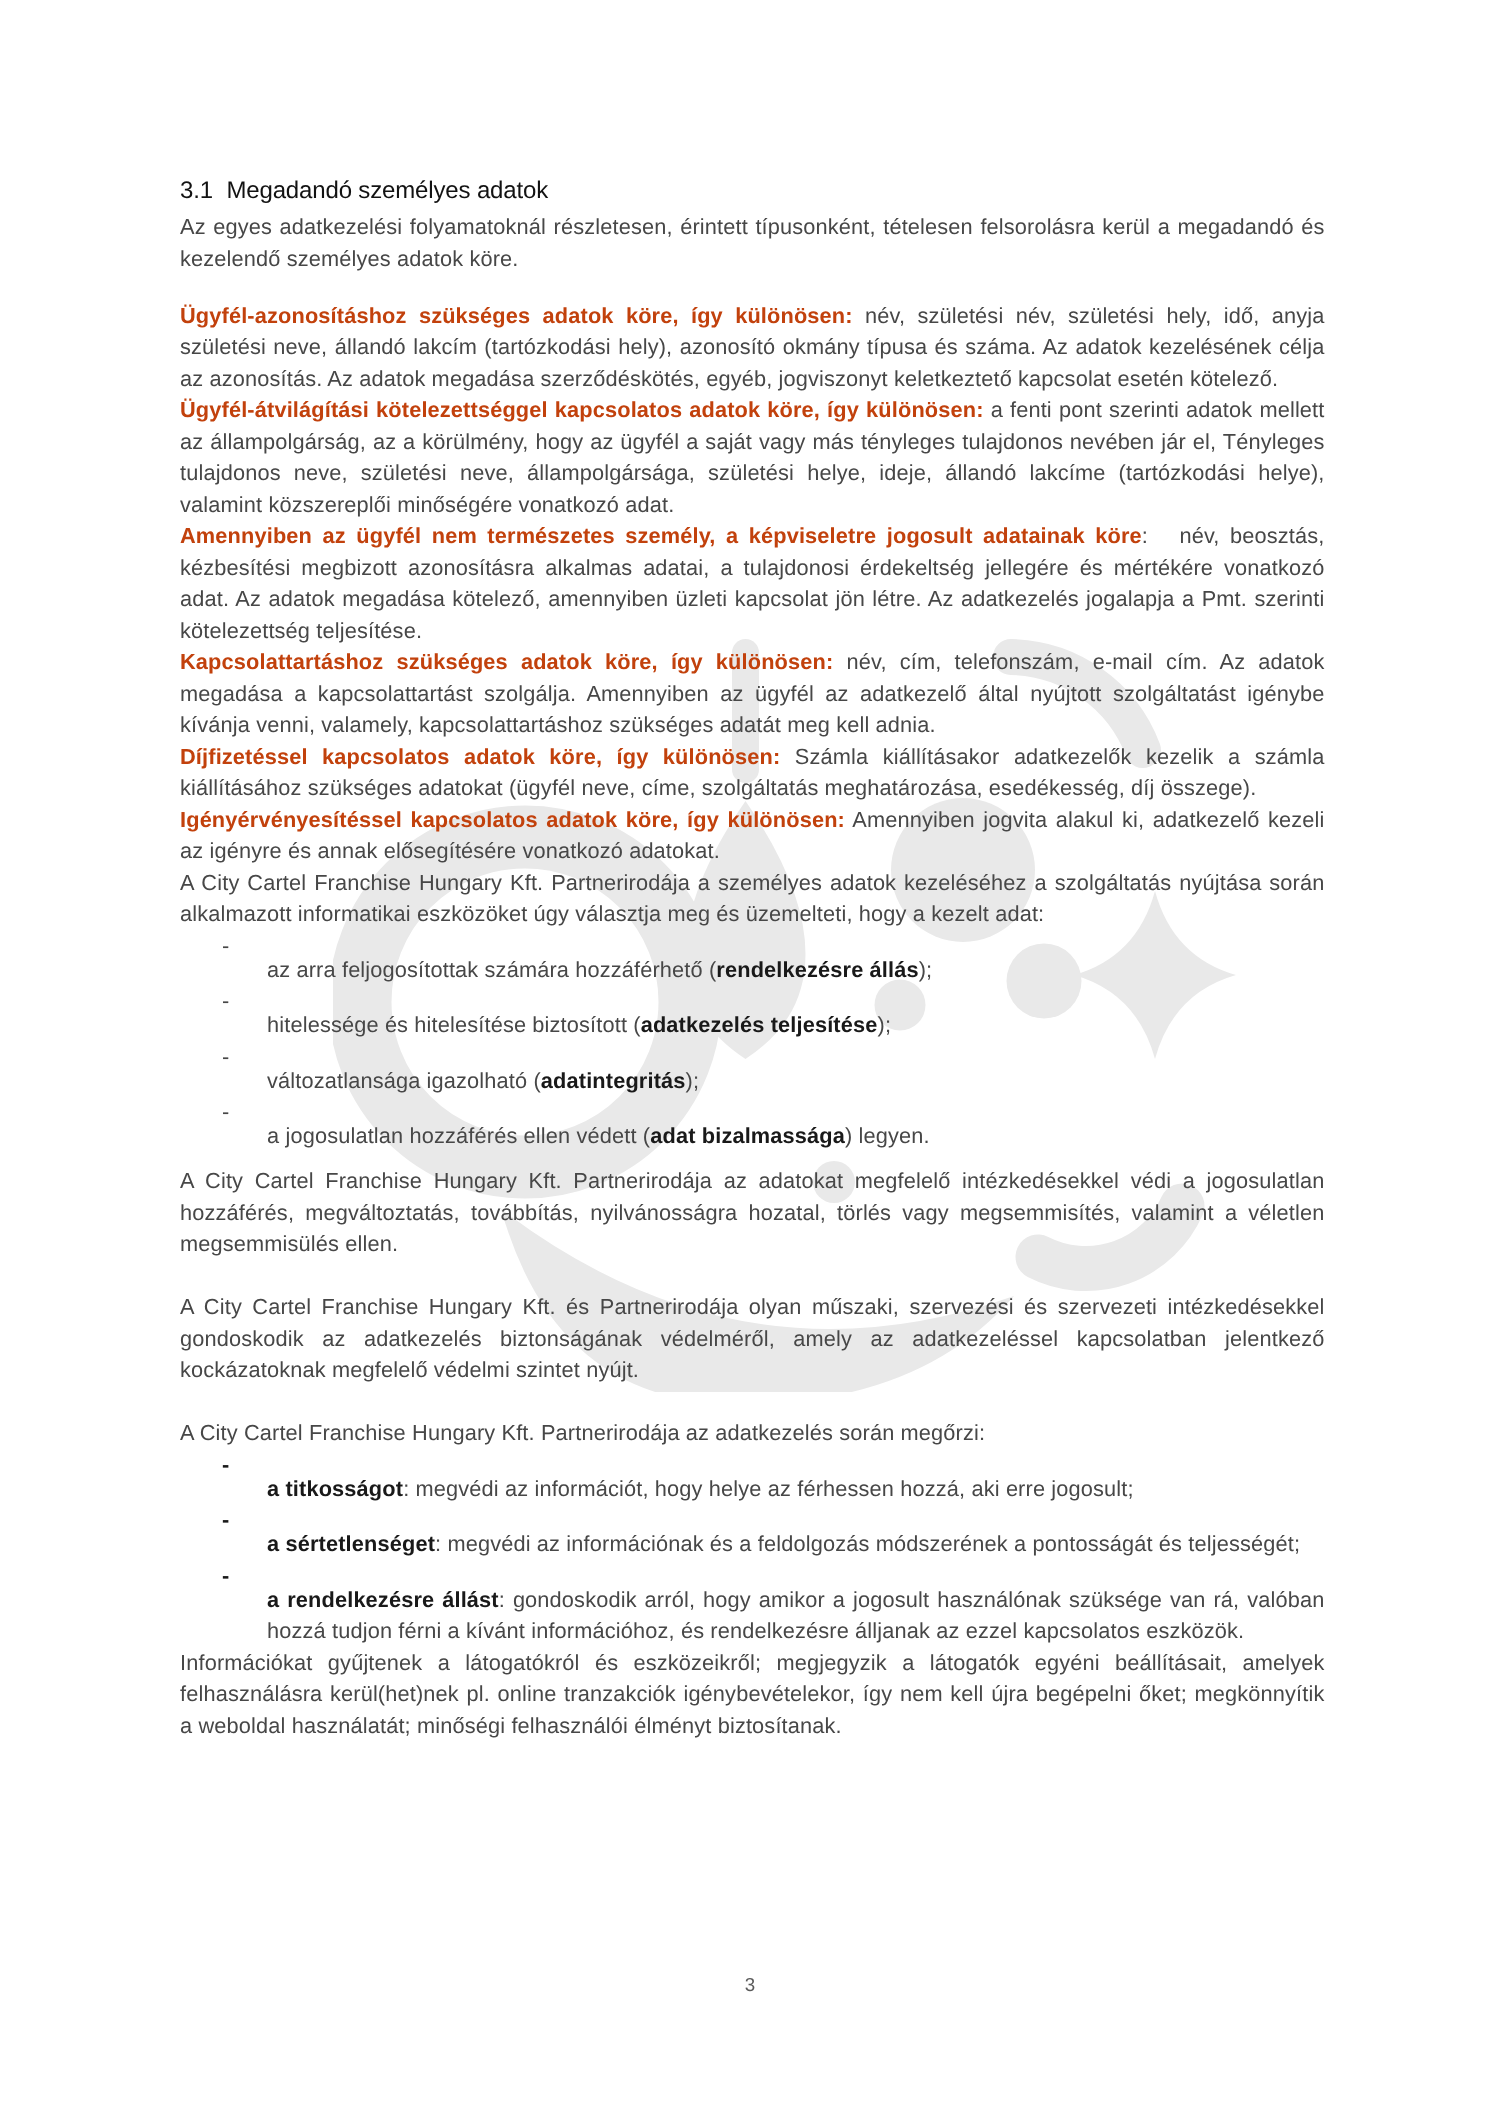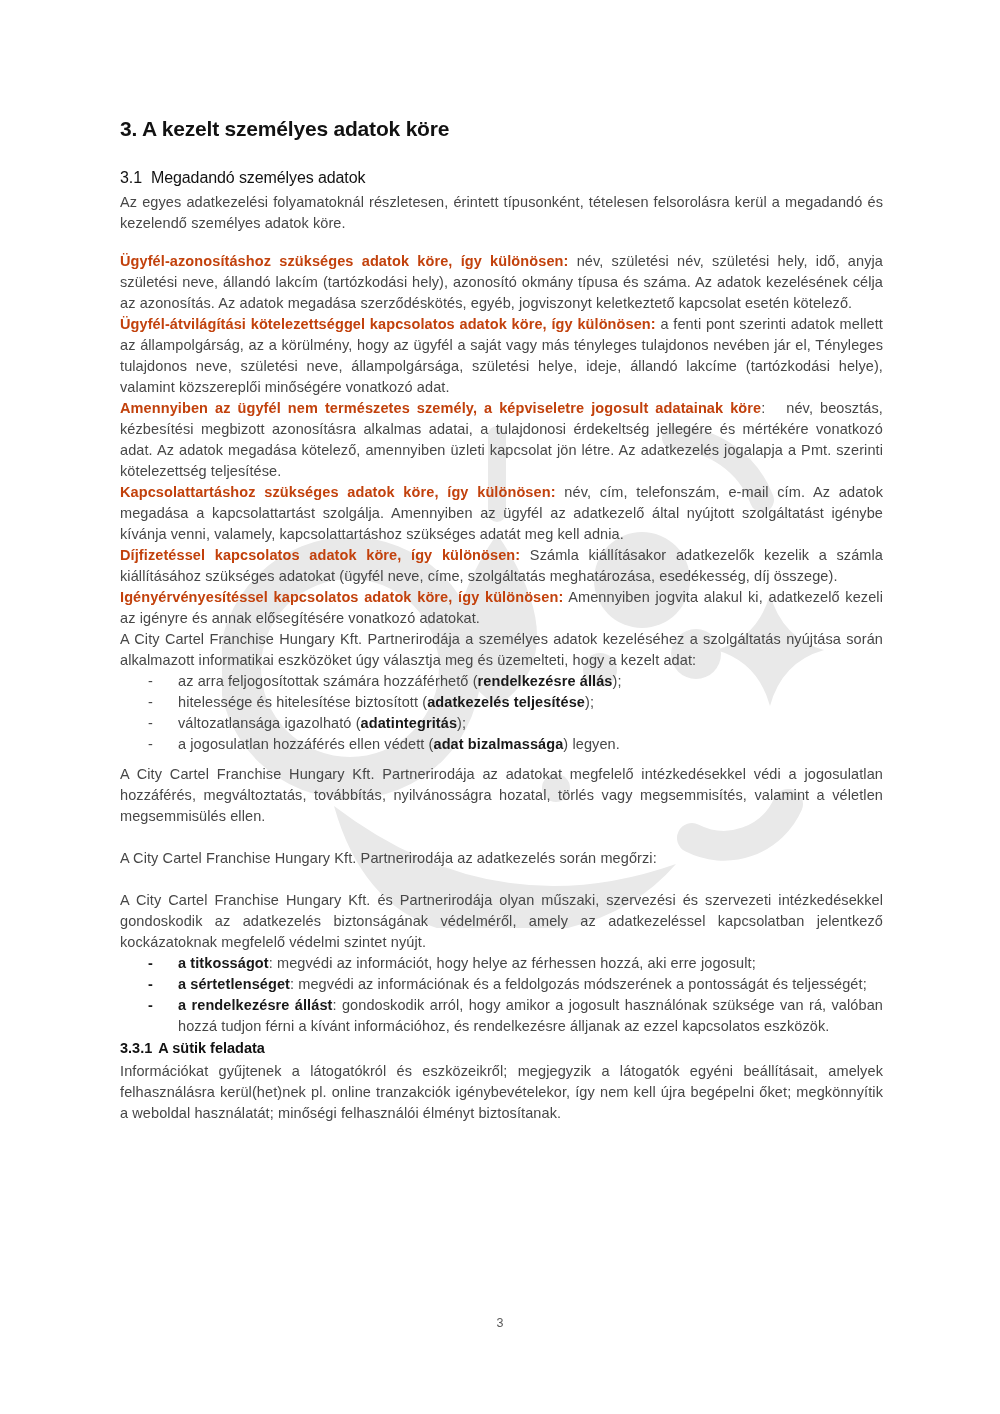--- a/index.html
+++ b/index.html
@@ -27,21 +27,21 @@
   }
   .lead{font-weight:700;color:#c2410c;}
   strong{font-weight:700;color:#191919;}
   .mb17{margin-bottom:17px;}
   .mt8{margin-top:8px;}
   .mt9{margin-top:9px;}
   .mt21{margin-top:21px;}
   .mt22{margin-top:22px;}
   .bullet{display:flex;font-size:14.5px;line-height:21px;color:#474747;letter-spacing:0.1px;}
   .bullet .dash{flex:0 0 30px;padding-left:28px;box-sizing:content-box;width:2px;}
-  .bullet .btext{flex:1;text-align:justify;}
+  .bullet .btext{flex:1;text-align:justify;margin-top:16px;}
   .bullet.bterm .dash{font-weight:700;color:#191919;}
   .page-number{
     position:absolute;left:0;width:100%;top:1316px;text-align:center;
     font-size:12.5px;color:#5a5a5a;z-index:1;
   }
 </style>
 </head>
 <body>
 
 <div class="page">
@@ -55,21 +55,20 @@
     <circle cx="378" cy="302" r="17"></circle>
     <circle cx="334" cy="420" r="14"></circle>
     <path d="M 548 226 q 12 44 54 56 q -42 12 -54 56 q -12 -44 -54 -56 q 42 -12 54 -56 Z"></path>
     <path d="M 452 70 a 96 96 0 0 1 88 62" fill="none" stroke="#e9e9e9" stroke-width="24" stroke-linecap="round"></path>
     <path d="M 112 438 q 160 122 342 58 q -64 74 -188 72 q -118 -2 -154 -130 Z"></path>
     <path d="M 470 470 a 70 70 0 0 0 96 -34" fill="none" stroke="#e9e9e9" stroke-width="30" stroke-linecap="round"></path>
   </svg>
 
   <div class="content">
 
-    <h1>3. A kezelt személyes adatok köre</h1>
 
     <div class="h2">
       <span class="num">3.1</span><span>Megadandó személyes adatok</span>
     </div>
     <p class="mb17">Az egyes adatkezelési folyamatoknál részletesen, érintett típusonként, tételesen felsorolásra kerül a megadandó és kezelendő személyes adatok köre.</p>
 
     <p><span class="lead">Ügyfél-azonosításhoz szükséges adatok köre, így különösen:</span><span> név, születési név, születési hely, idő, anyja születési neve, állandó lakcím (tartózkodási hely), azonosító okmány típusa és száma. Az adatok kezelésének célja az azonosítás. Az adatok megadása szerződéskötés, egyéb, jogviszonyt keletkeztető kapcsolat esetén kötelező.</span></p>
     <p><span class="lead">Ügyfél-átvilágítási kötelezettséggel kapcsolatos adatok köre, így különösen:</span><span> a fenti pont szerinti adatok mellett az állampolgárság, az a körülmény, hogy az ügyfél a saját vagy más tényleges tulajdonos nevében jár el, Tényleges tulajdonos neve, születési neve, állampolgársága, születési helye, ideje, állandó lakcíme (tartózkodási helye), valamint közszereplői minőségére vonatkozó adat.</span></p>
     <p><span class="lead">Amennyiben az ügyfél nem természetes személy, a képviseletre jogosult adatainak köre</span><span>: &nbsp;&nbsp;név, beosztás, kézbesítési megbizott azonosításra alkalmas adatai, a tulajdonosi érdekeltség jellegére és mértékére vonatkozó adat. Az adatok megadása kötelező, amennyiben üzleti kapcsolat jön létre. Az adatkezelés jogalapja a Pmt. szerinti kötelezettség teljesítése.</span></p>
     <p><span class="lead">Kapcsolattartáshoz szükséges adatok köre, így különösen:</span><span> név, cím, telefonszám, e-mail cím. Az adatok megadása a kapcsolattartást szolgálja. Amennyiben az ügyfél az adatkezelő által nyújtott szolgáltatást igénybe kívánja venni, valamely, kapcsolattartáshoz szükséges adatát meg kell adnia.</span></p>
@@ -89,37 +88,34 @@
     <div class="bullet">
       <span class="dash">-</span>
       <span class="btext"><span>változatlansága igazolható (</span><strong>adatintegritás</strong><span>);</span></span>
     </div>
     <div class="bullet">
       <span class="dash">-</span>
       <span class="btext"><span>a jogosulatlan hozzáférés ellen védett (</span><strong>adat bizalmassága</strong><span>) legyen.</span></span>
     </div>
 
     <p class="mt9">A City Cartel Franchise Hungary Kft. Partnerirodája az adatokat megfelelő intézkedésekkel védi a jogosulatlan hozzáférés, megváltoztatás, továbbítás, nyilvánosságra hozatal, törlés vagy megsemmisítés, valamint a véletlen megsemmisülés ellen.</p>
+    <p class="mt21">A City Cartel Franchise Hungary Kft. és Partnerirodája olyan műszaki, szervezési és szervezeti intézkedésekkel gondoskodik az adatkezelés biztonságának védelméről, amely az adatkezeléssel kapcsolatban jelentkező kockázatoknak megfelelő védelmi szintet nyújt.</p>
     <p class="mt21">A City Cartel Franchise Hungary Kft. Partnerirodája az adatkezelés során megőrzi:</p>
-    <p class="mt21">A City Cartel Franchise Hungary Kft. és Partnerirodája olyan műszaki, szervezési és szervezeti intézkedésekkel gondoskodik az adatkezelés biztonságának védelméről, amely az adatkezeléssel kapcsolatban jelentkező kockázatoknak megfelelő védelmi szintet nyújt.</p>
 
     <div class="bullet bterm">
       <span class="dash">-</span>
       <span class="btext"><strong>a titkosságot</strong><span>: megvédi az információt, hogy helye az férhessen hozzá, aki erre jogosult;</span></span>
     </div>
     <div class="bullet bterm">
       <span class="dash">-</span>
       <span class="btext"><strong>a sértetlenséget</strong><span>: megvédi az információnak és a feldolgozás módszerének a pontosságát és teljességét;</span></span>
     </div>
     <div class="bullet bterm">
       <span class="dash">-</span>
       <span class="btext"><strong>a rendelkezésre állást</strong><span>: gondoskodik arról, hogy amikor a jogosult használónak szüksége van rá, valóban hozzá tudjon férni a kívánt információhoz, és rendelkezésre álljanak az ezzel kapcsolatos eszközök.</span></span>
     </div>
 
-    <div class="h3">
-      <span class="num">3.3.1</span><span>A sütik feladata</span>
-    </div>
     <p>Információkat gyűjtenek a látogatókról és eszközeikről; megjegyzik a látogatók egyéni beállításait, amelyek felhasználásra kerül(het)nek pl. online tranzakciók igénybevételekor, így nem kell újra begépelni őket; megkönnyítik a weboldal használatát; minőségi felhasználói élményt biztosítanak.</p>
 
   </div>
 
   <div class="page-number">3</div>
 </div>
 
 </body></html>

